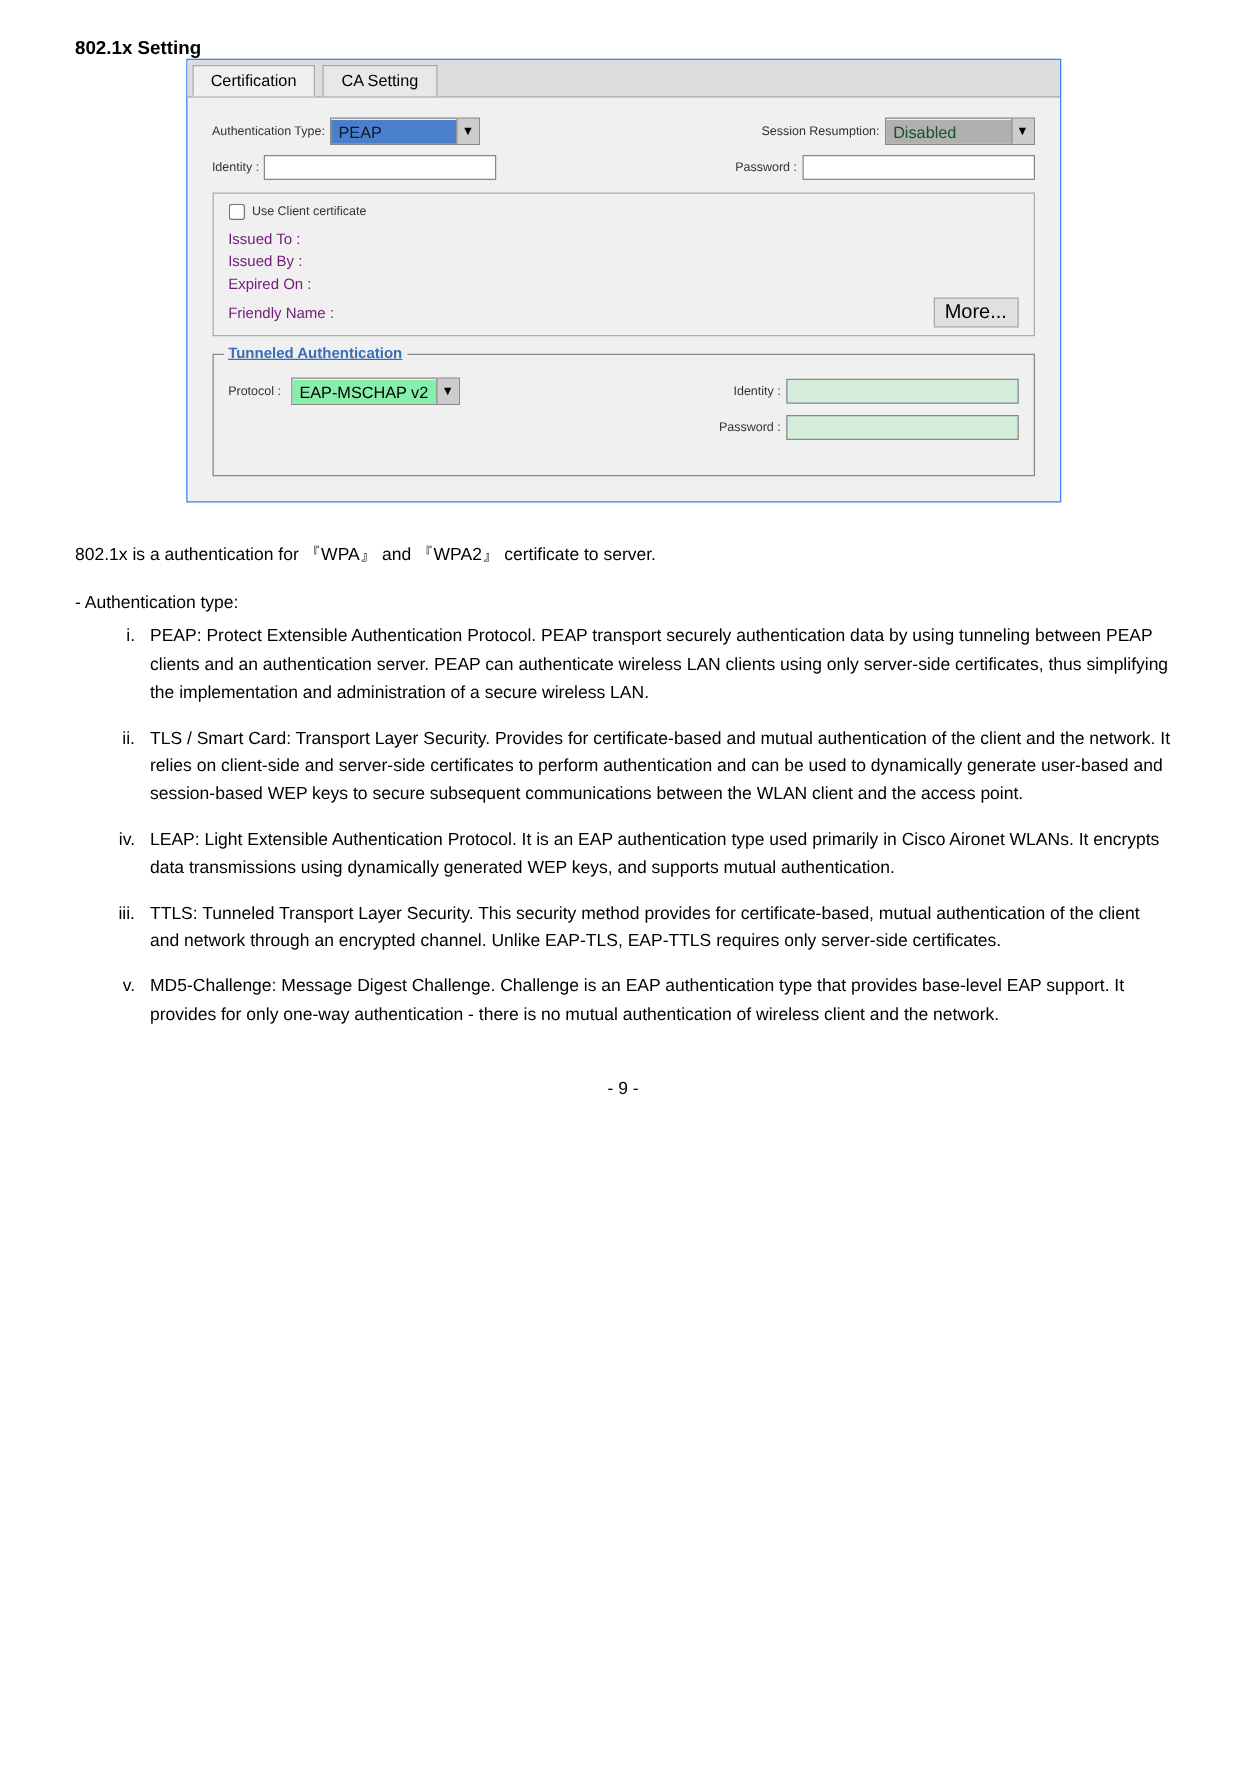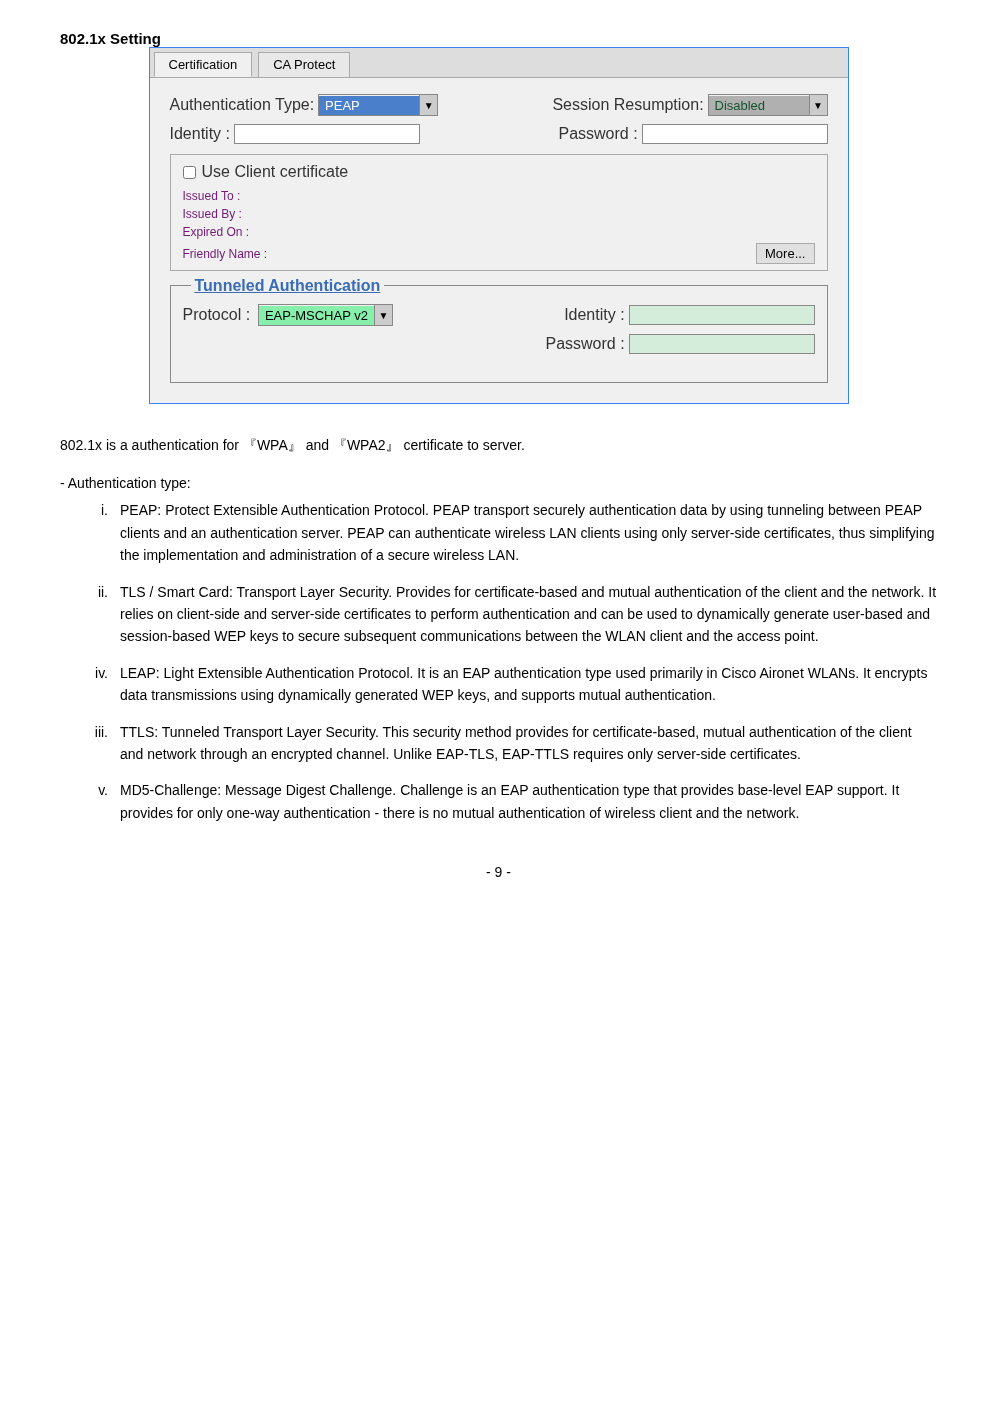--- a/index.html
+++ b/index.html
@@ -45,21 +45,21 @@
     }
     .panel-body {
       padding: 16px 20px 20px 20px;
     }
     .form-row {
       display: flex;
       align-items: center;
       margin-bottom: 12px;
     }
     .form-label {
-      font-size: 16px;
+      font-size: 10px;
       color: #333;
       white-space: nowrap;
     }
     .form-input {
       border: 1px solid #888;
       background: #fff;
       font-size: 13px;
       padding: 1px 4px;
       height: 20px;
       min-width: 120px;
@@ -84,42 +84,41 @@
       margin-bottom: 4px;
     }
     .cert-label {
       font-size: 12px;
       color: #701a75;
       min-width: 90px;
     }
     .more-btn {
       border: 1px solid #aaa;
       background: #e0e0e0;
-      font-size: 13px;
+      font-size: 16px;
       padding: 2px 8px;
       cursor: pointer;
       margin-left: auto;
     }
     .tunneled-section {
       border: 1px solid #888;
       padding: 10px 12px 16px 12px;
       margin-top: 14px;
       position: relative;
     }
     .tunneled-legend {
       position: absolute;
       top: -9px;
       left: 8px;
       background: #f0f0f0;
       padding: 0 4px;
-      font-size: 16px;
+      font-size: 12px;
       color: #3a6db5;
       font-weight: bold;
       text-decoration: underline;
-      margin-left: 12px;
     }
     .content-area {
       margin-top: 20px;
     }
     .main-text {
       font-size: 14px;
       margin-bottom: 10px;
       line-height: 1.6;
     }
     .auth-type-label {
@@ -171,21 +170,21 @@
       height: 100%;
       width: 18px;
       display: flex;
       align-items: center;
       justify-content: center;
       font-size: 10px;
       cursor: pointer;
     }
     .select-peap {
       background: #4a7fcb;
-      color: #ffffff;
+      color: #0f172a;
     }
     .select-disabled {
       background: #b0b0b0;
       color: #14532d;
     }
     .select-eap {
       background: #86efac;
       color: #000;
     }
     .spacer { flex: 1; }
@@ -193,21 +192,21 @@
   </style>
 </head>
 <body>
 
 <div class="page-title">802.1x Setting</div>
 
 <div class="ui-panel">
 
   <div class="tabs-row">
     <div class="tab active">Certification</div>
-    <div class="tab">CA Protect</div>
+    <div class="tab">CA Setting</div>
   </div>
 
   <div class="panel-body">
 
     <div class="form-row row-gap">
       <span class="form-label">Authentication Type:</span>
       &nbsp;
       <div class="select-wrapper">
         <span class="select-text select-peap">PEAP</span>
         <div class="select-arrow-btn">▼</div>

